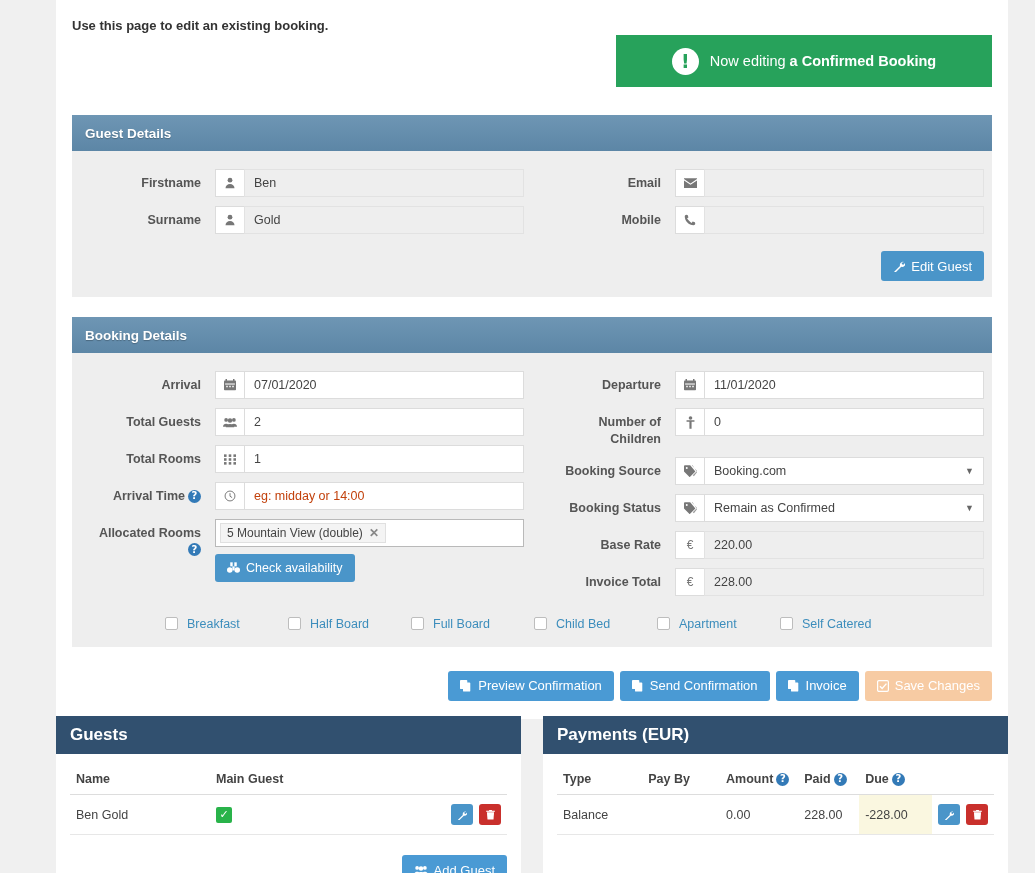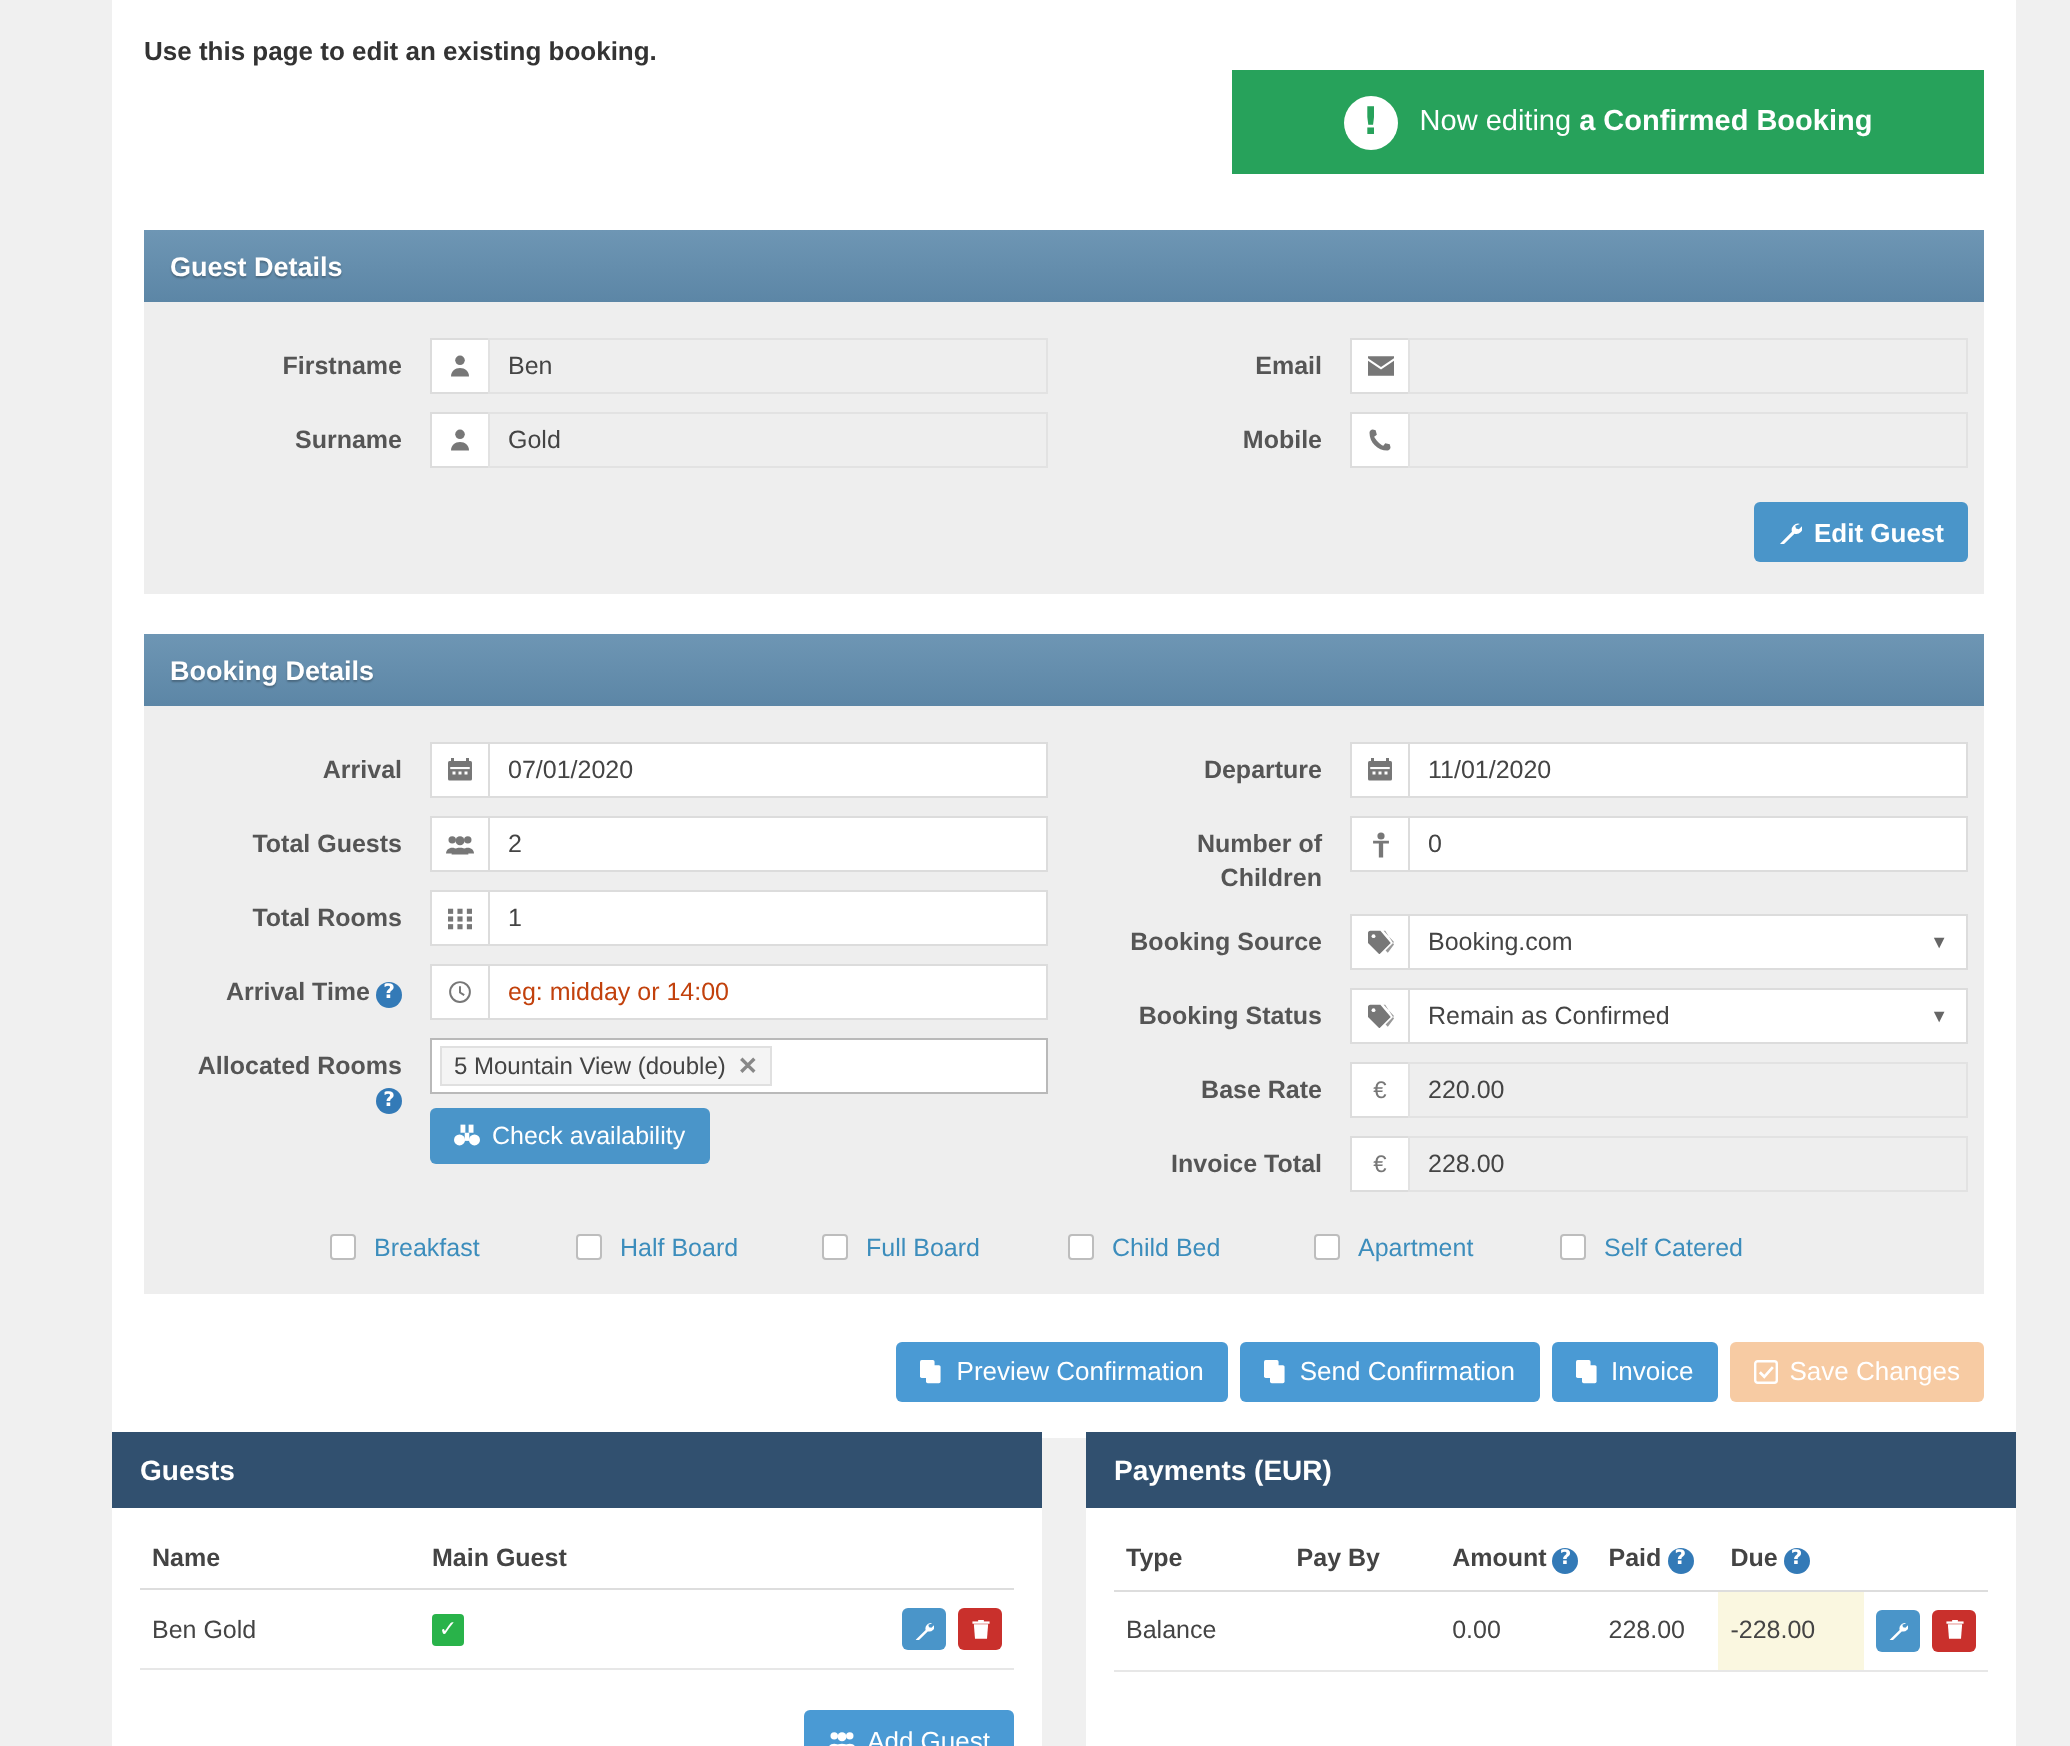--- a/index.html
+++ b/index.html
@@ -121,21 +121,21 @@
   .token .x { color: #888; font-size: 12px; font-weight: bold; }
 
   
   .btn {
     display: inline-flex; align-items: center; justify-content: center;
     gap: 6px; height: 27px; padding: 0 11px;
     border: none; color: #fff; font-size: 12.5px;
     font-family: "Liberation Sans", sans-serif;
     border-radius: 3px; cursor: pointer; white-space: nowrap;
   }
-  .btn-blue { background: #4a95c9; font-weight: bold; }
+  .btn-blue { background: #4a95c9; }
   .btn-blue2 { background: #4a9ad4; }
   .btn-orange { background: #f7cba3; color: #fff; }
   .btn-lg { height: 30px; padding: 0 12px; font-size: 13px; }
   .btn-check { background: #4a95c9; height: 28px; margin-top: 7px; padding: 0 12px; }
   .btn-icon-svg { display: inline-flex; }
 
   .btn-row-right { display: flex; justify-content: flex-end; padding: 8px 8px 2px 8px; }
 
   
   .check-row {
@@ -160,21 +160,21 @@
 
   
   .bottom-wrap {
     position: absolute; left: 56px; top: 716px;
     width: 952px; display: flex; gap: 22px;
   }
   .box { width: 470px; background: #fff; }
   .box-heading {
     height: 38px; background: #31506f; color: #fff;
     display: flex; align-items: center; padding: 0 14px;
-    font-weight: bold; font-size: 14px;
+    font-weight: bold; font-size: 17px;
   }
   .box-body { padding: 10px 14px 12px 14px; }
 
   table.grid { width: 100%; border-collapse: collapse; }
   table.grid th {
     text-align: left; font-size: 12.5px; font-weight: bold; color: #444;
     padding: 8px 6px; border-bottom: 1px solid #ddd;
   }
   table.grid td {
     font-size: 12.5px; color: #444;

